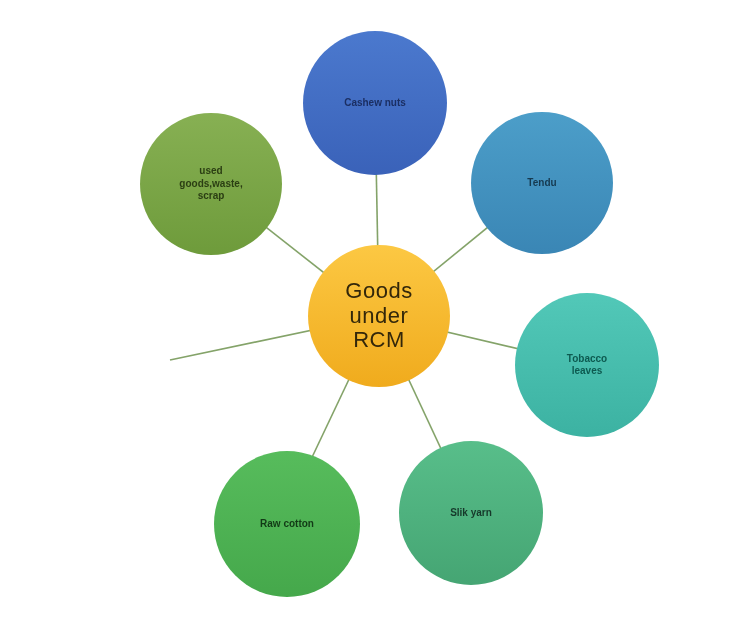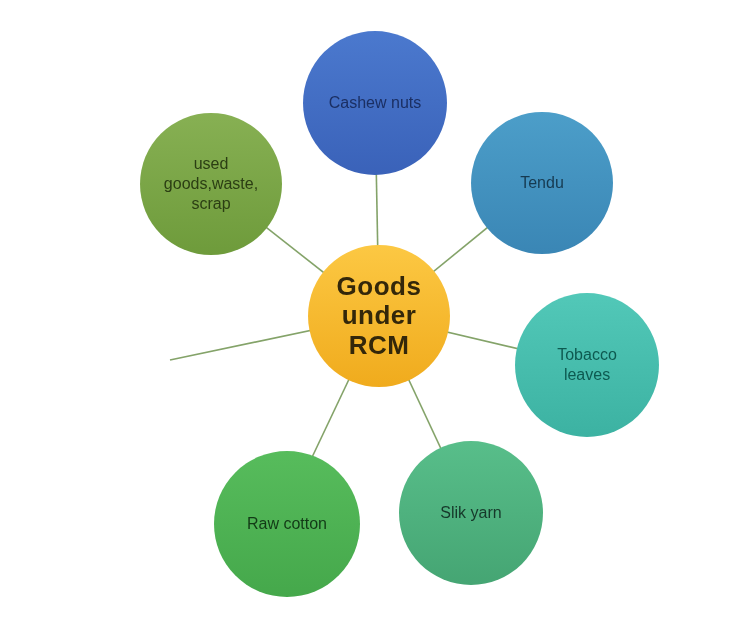--- a/index.html
+++ b/index.html
@@ -27,29 +27,29 @@
     border-radius: 50%;
     display: flex;
     align-items: center;
     justify-content: center;
     text-align: center;
     box-sizing: border-box;
   }
   .node span {
     display: block;
     white-space: pre-line;
-    font-size: 16px;
+    font-size: 10px;
     line-height: 1.25;
-    font-weight: normal;
+    font-weight: bold;
     padding: 0 10px;
   }
   .node.center-node span {
-    font-size: 26px;
+    font-size: 22px;
     line-height: 1.12;
-    font-weight: bold;
+    font-weight: normal;
     letter-spacing: 0.5px;
     padding: 0;
   }
 </style>
 </head>
 <body>
 
 <div class="canvas" style="background: rgb(255, 255, 255);">
   <svg class="connector-layer" viewBox="0 0 734 621" xmlns="http://www.w3.org/2000/svg">
       <line x1="379" y1="316" x2="375" y2="103" stroke="#84A369" stroke-width="1.6"></line>

